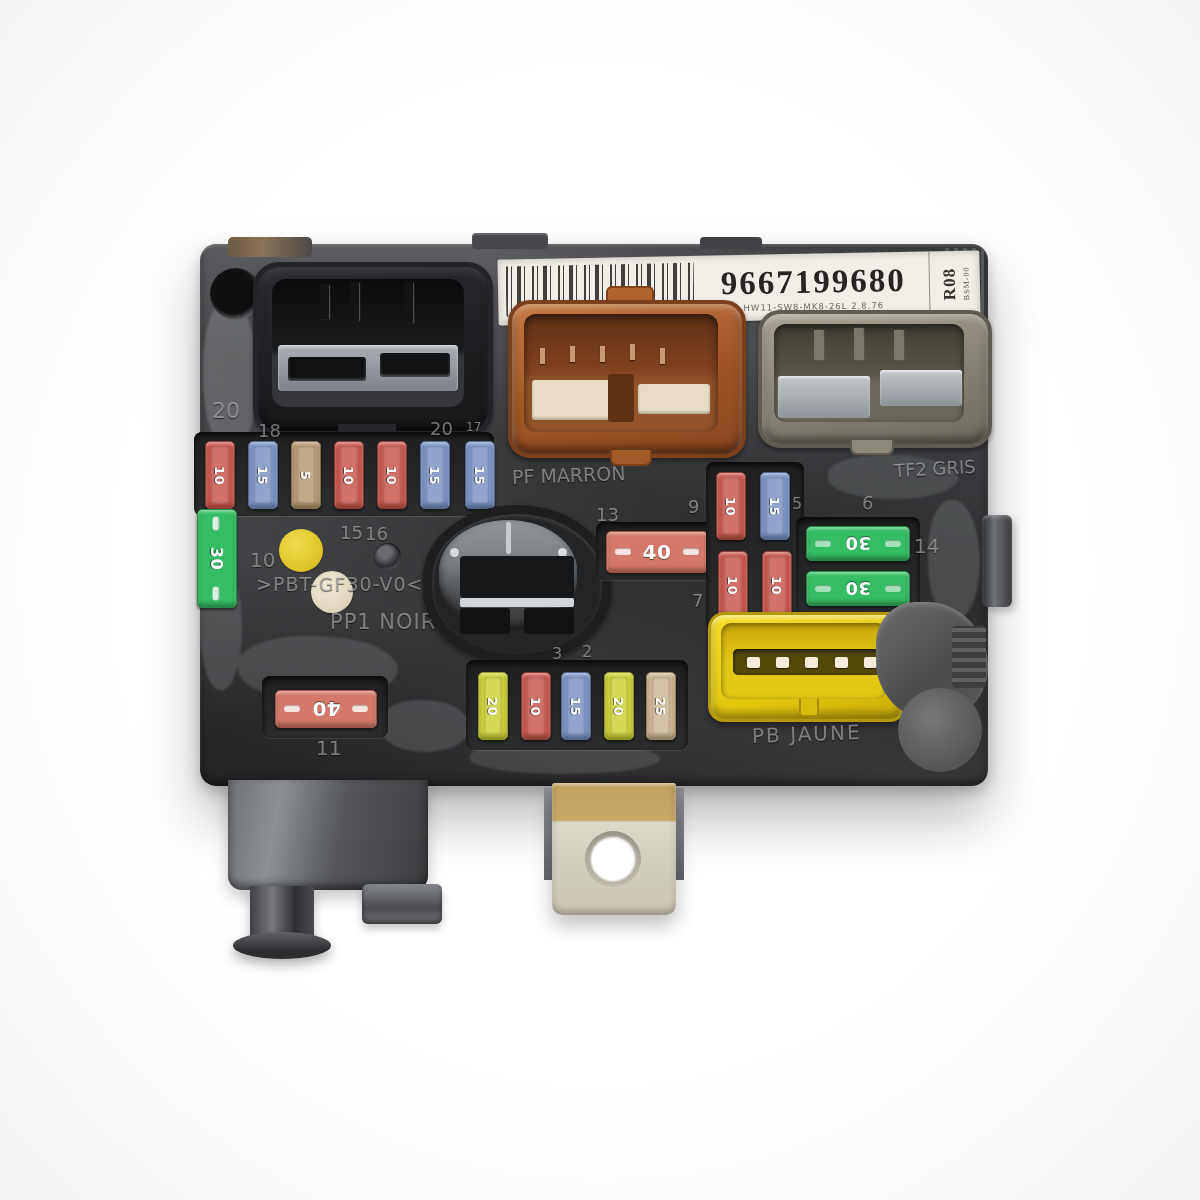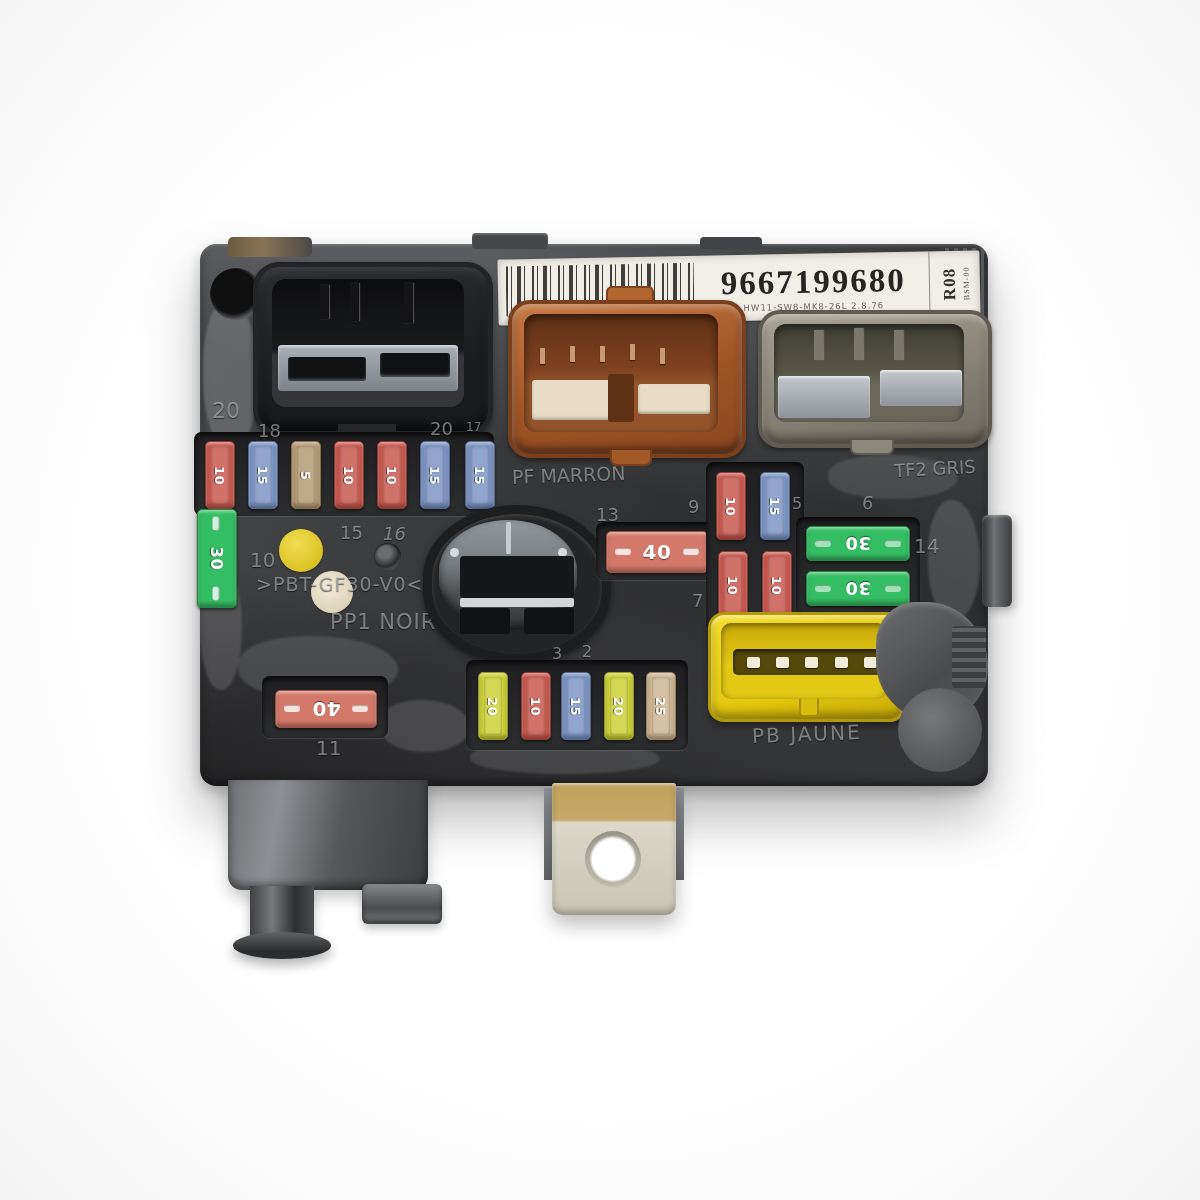--- a/index.html
+++ b/index.html
@@ -268,21 +268,21 @@
     <span class="amp" style="transform:rotate(90deg);font-size:16px;">30</span>
     <span class="dash" style="left:11px;bottom:10px;transform:rotate(90deg);width:14px;"></span>
   </div>
 
   <div class="abs dot" style="left:279px;top:529px;width:44px;height:43px;background:radial-gradient(circle at 40% 35%, #f0dd52, #dcc224 70%, #c2a81c);box-shadow:0 1px 2px rgba(0,0,0,.4);"></div>
   <div class="abs dot" style="left:311px;top:571px;width:42px;height:42px;background:radial-gradient(circle at 42% 38%, #f3ecd9, #ddd3ba 70%, #c5bba0);box-shadow:0 1px 2px rgba(0,0,0,.35);"></div>
   <div class="abs" id="screw-boss"></div>
 
   <div class="abs mold" style="left:250px;top:548px;font-size:20px;">10</div>
   <div class="abs mold" style="left:340px;top:522px;font-size:18px;">15</div>
-  <div class="abs mold" style="left:383px;top:523px;font-size:18px;font-style:italic;">16</div>
+  <div class="abs mold" style="left:365px;top:523px;font-size:18px;">16</div>
   <div class="abs mold" style="left:256px;top:573px;font-size:19px;letter-spacing:1px;">&gt;PBT-GF30-V0&lt;</div>
   <div class="abs mold" style="left:330px;top:610px;font-size:21px;letter-spacing:1px;">PP1 NOIR</div>
 
   <div class="abs mold" style="left:212px;top:398px;font-size:22px;">20</div>
   <div class="abs mold" style="left:258px;top:420px;font-size:18px;">18</div>
   <div class="abs mold" style="left:430px;top:418px;font-size:18px;">20</div>
   <div class="abs mold" style="left:466px;top:420px;font-size:12px;">17</div>
 
   <div class="abs" id="conn-oval">
     <div class="abs metal"></div>

